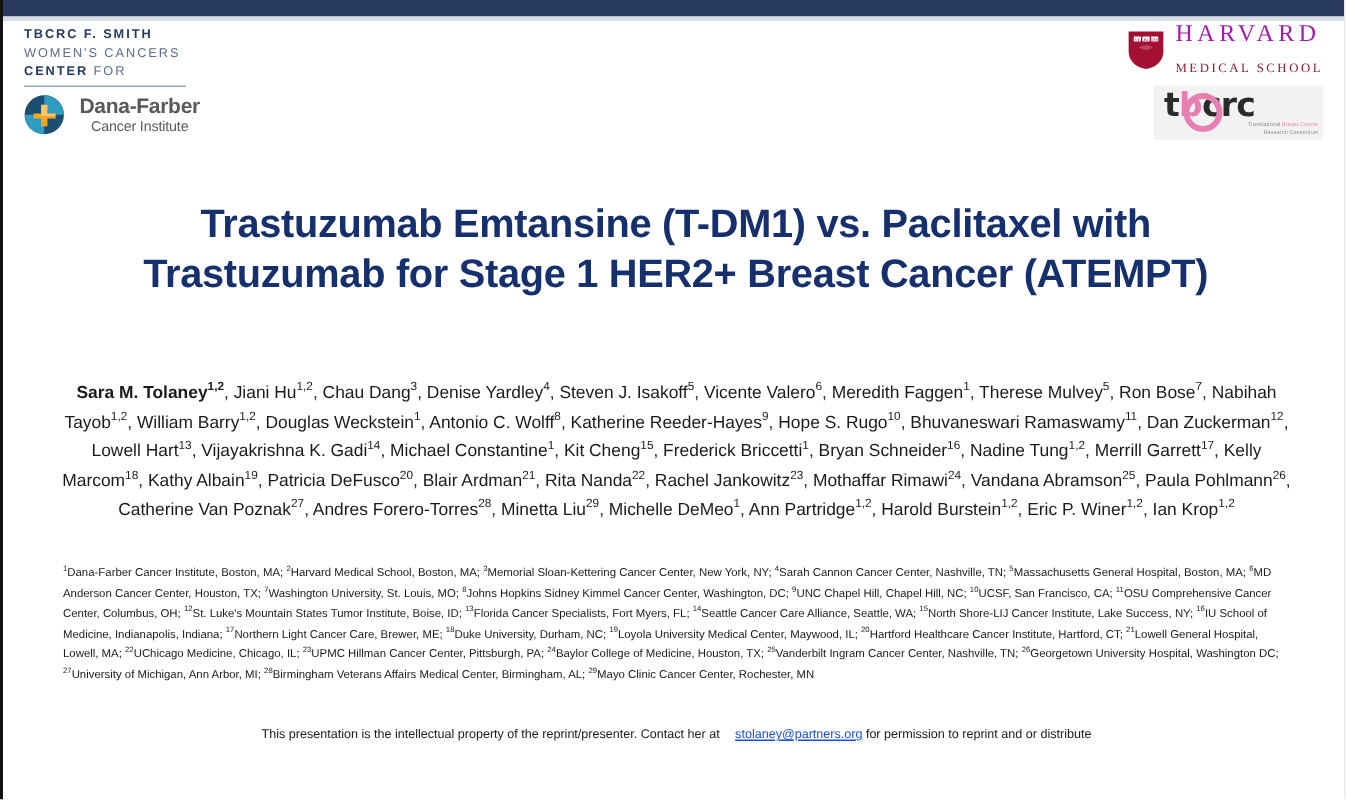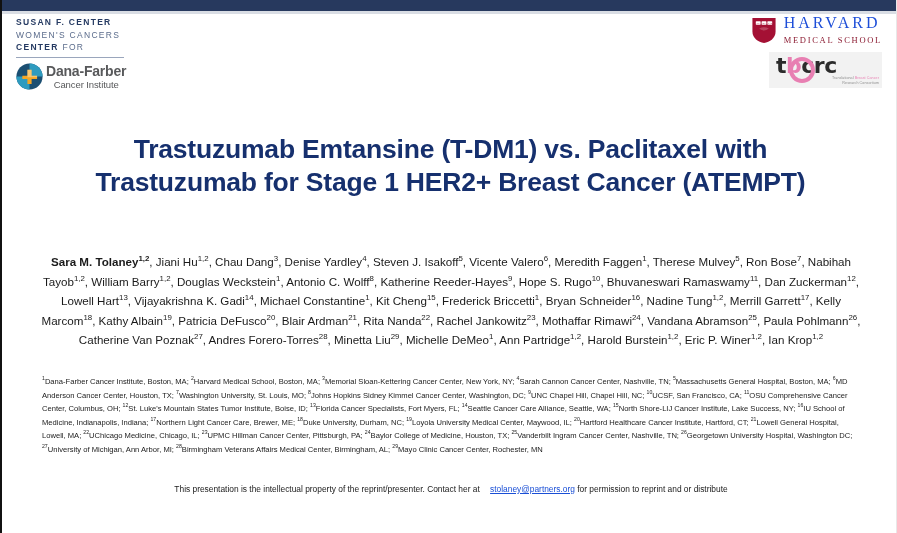--- a/index.html
+++ b/index.html
@@ -57,21 +57,21 @@
     width: 108px;
     height: 1px;
     background: #9aa6bc;
   }
   .dfci-row {
     margin-top: 5px;
     display: flex;
     align-items: center;
   }
   .dfci-mark { width: 27px; height: 27px; flex: 0 0 27px; }
-  .dfci-words { margin-left: 3px; line-height: 1.0; }
+  .dfci-words { margin-left: 10px; line-height: 1.0; }
   .dfci-name {
     font-size: 14px;
     font-weight: bold;
     color: #58595b;
     letter-spacing: -0.2px;
   }
   .dfci-sub {
     font-size: 9.5px;
     color: #58595b;
     margin-top: 1px;
@@ -91,30 +91,30 @@
     display: flex;
     align-items: center;
     justify-content: flex-end;
   }
   .hms-shield { width: 26px; height: 27px; flex: 0 0 26px; }
   .hms-words { margin-left: 7px; text-align: left; }
   .hms-name {
     font-family: "Liberation Serif", serif;
     font-size: 16px;
     letter-spacing: 3.0px;
-    color: #1d4ed8;
+    color: #a21caf;
     line-height: 16px;
   }
   .hms-sub {
     font-family: "Liberation Serif", serif;
     font-size: 8.5px;
     letter-spacing: 1.7px;
     color: #8c1d33;
     line-height: 11px;
-    margin-top: 4px;
+    margin-top: 9px;
   }
   .tbcrc-box {
     margin-top: 6px;
     margin-left: auto;
     width: 113px;
     height: 36px;
     background: #f2f2f2;
     position: relative;
   }
   .tbcrc-word {
@@ -208,21 +208,21 @@
 </head>
 <body>
 
 <div id="slide">
 
   <div class="topbar"></div>
   <div class="topbar-shadow"></div>
 
   <div class="dfci-block">
     <div class="ssc-line">
-      <span class="ssc-b">SUSAN F. CENTER</span>
+      <span class="ssc-b">TBCRC F. SMITH</span>
     </div>
     <div class="ssc-line">
       <span class="ssc-l">WOMEN'S CANCERS</span>
     </div>
     <div class="ssc-line">
       <span class="ssc-b">CENTER</span><span class="ssc-l"> FOR</span>
     </div>
     <div class="ssc-rule"></div>
 
     <div class="dfci-row">

